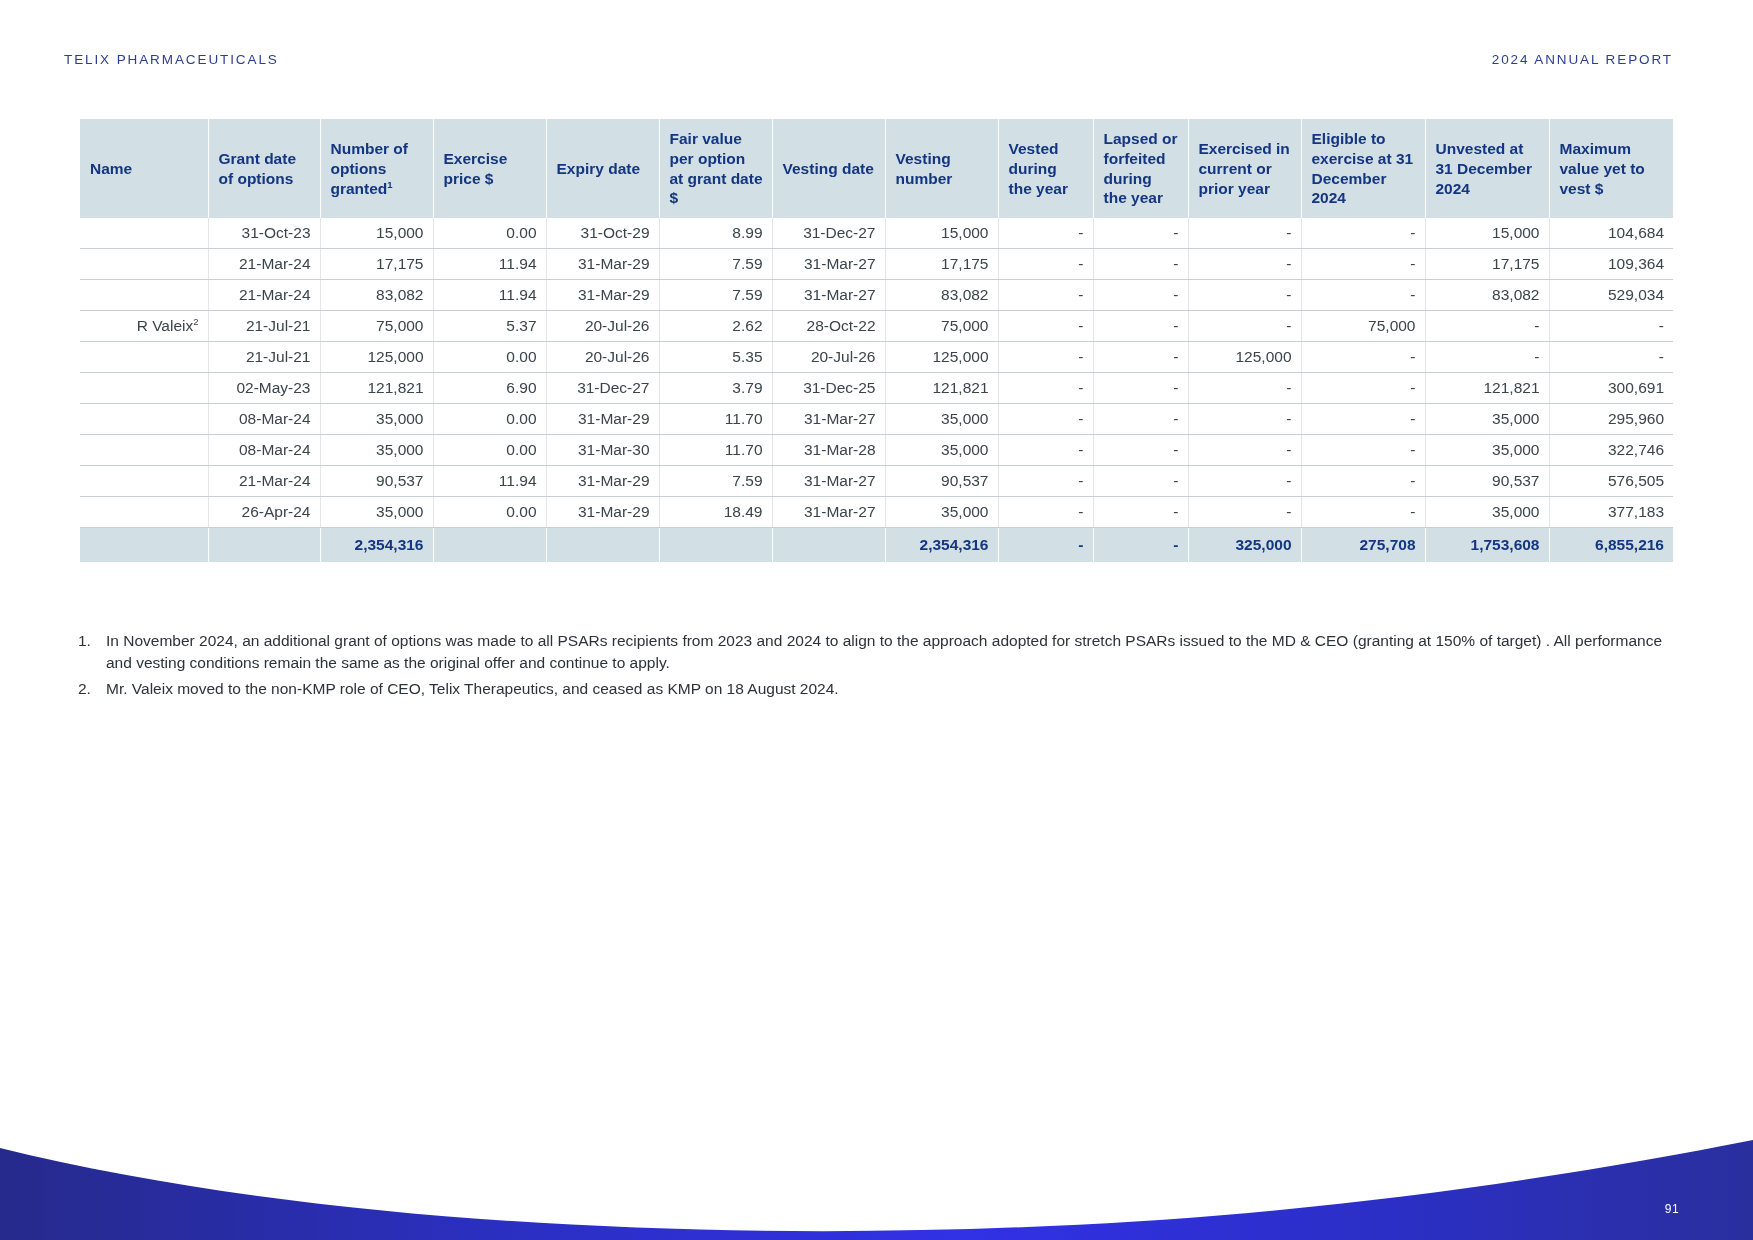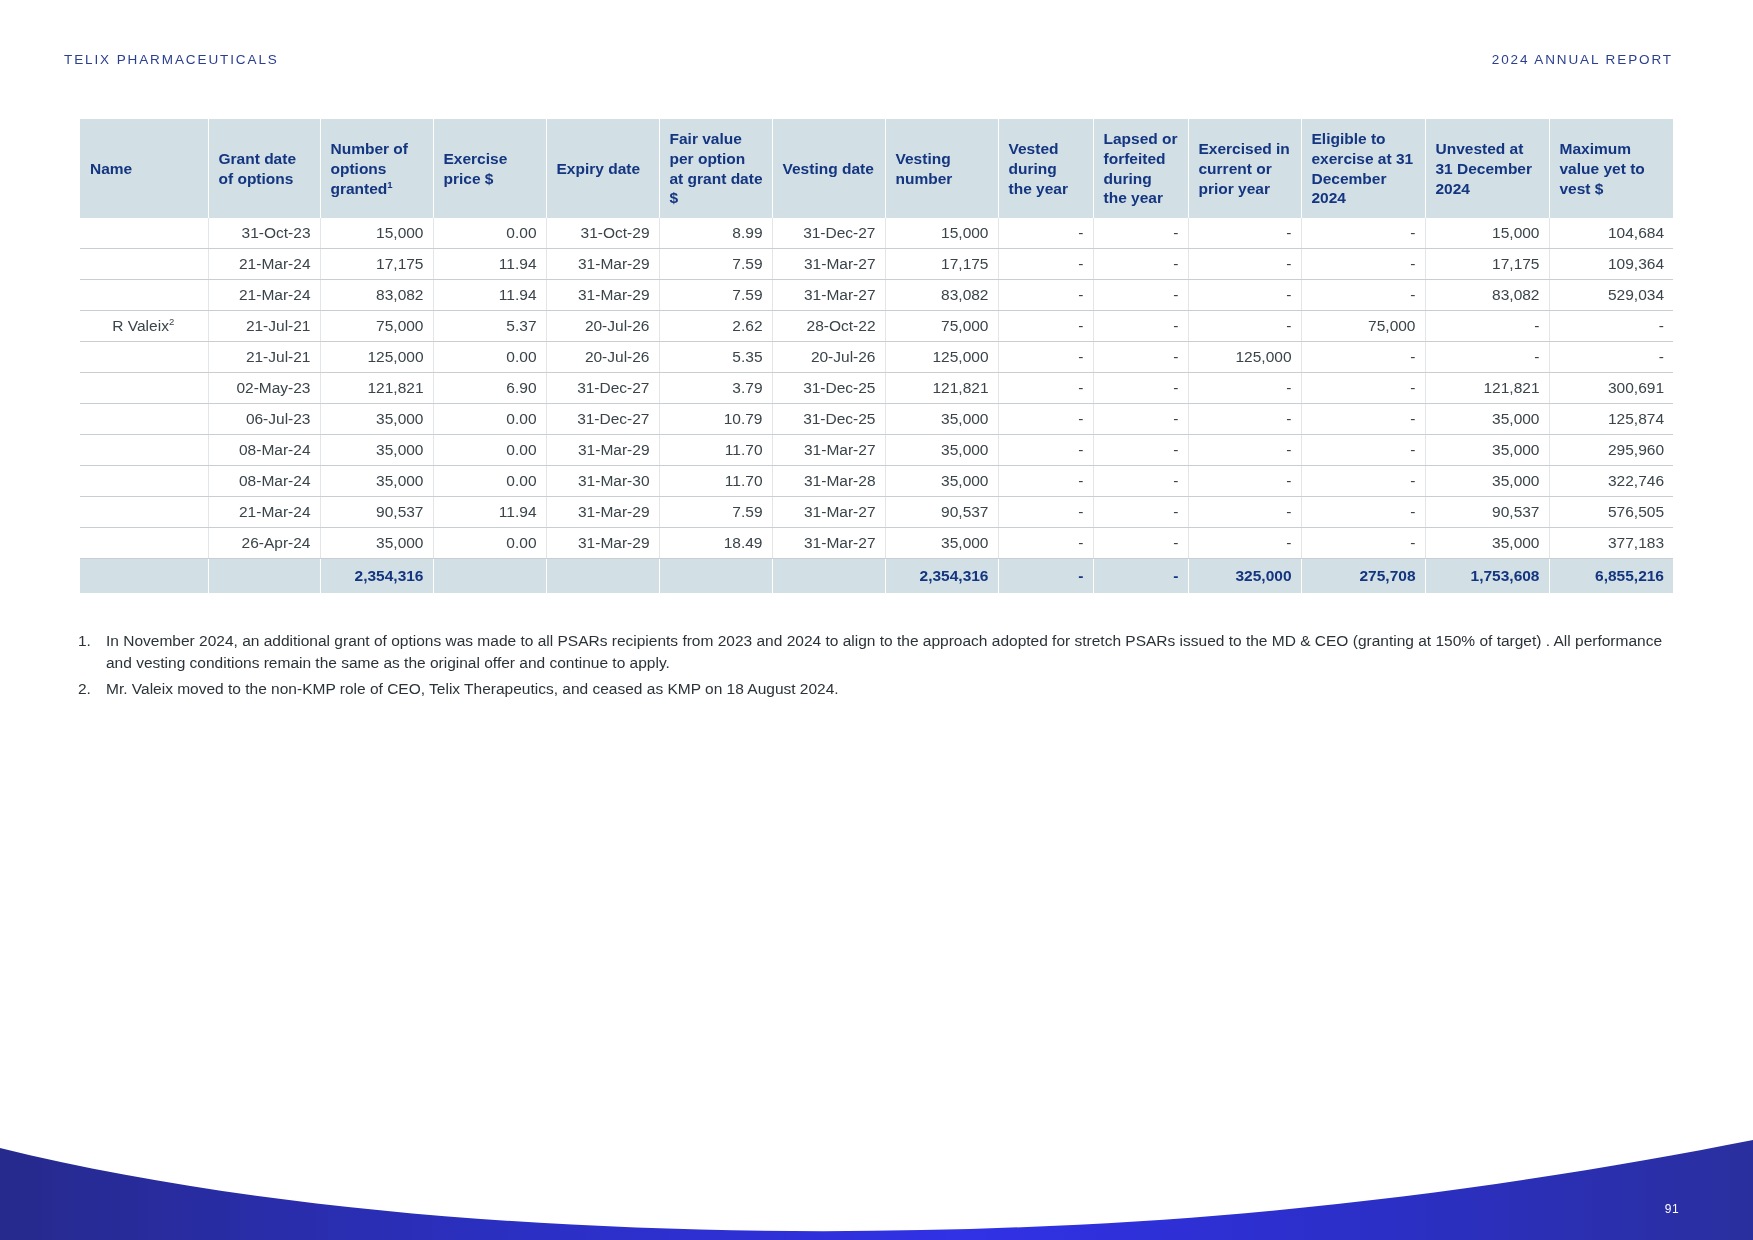--- a/index.html
+++ b/index.html
@@ -65,21 +65,21 @@
     height: 28px;
     font-size: 15.5px;
     color: #3a4449;
     text-align: right;
     white-space: nowrap;
     box-sizing: border-box;
     background: #ffffff;
   }
   table.kmp tbody td:last-child { border-right: none; }
   table.kmp tbody td.name {
-    text-align: center;
+    text-align: right;
     border-right: 1px solid #e2e6e9;
   }
   table.kmp tbody tr:first-child td { border-top: none; padding-left: 12px; }
 
   table.kmp tfoot td {
     background: #d2e0e6;
     color: #14357f;
     font-weight: bold;
     font-size: 15.5px;
     text-align: right;
@@ -269,36 +269,20 @@
           <td>121,821</td>
           <td>-</td>
           <td>-</td>
           <td>-</td>
           <td>-</td>
           <td>121,821</td>
           <td>300,691</td>
         </tr>
         <tr>
           <td class="name"><span></span></td>
-          <td>06-Jul-23</td>
-          <td>35,000</td>
-          <td>0.00</td>
-          <td>31-Dec-27</td>
-          <td>10.79</td>
-          <td>31-Dec-25</td>
-          <td>35,000</td>
-          <td>-</td>
-          <td>-</td>
-          <td>-</td>
-          <td>-</td>
-          <td>35,000</td>
-          <td>125,874</td>
-        </tr>
-        <tr>
-          <td class="name"><span></span></td>
           <td>08-Mar-24</td>
           <td>35,000</td>
           <td>0.00</td>
           <td>31-Mar-29</td>
           <td>11.70</td>
           <td>31-Mar-27</td>
           <td>35,000</td>
           <td>-</td>
           <td>-</td>
           <td>-</td>

